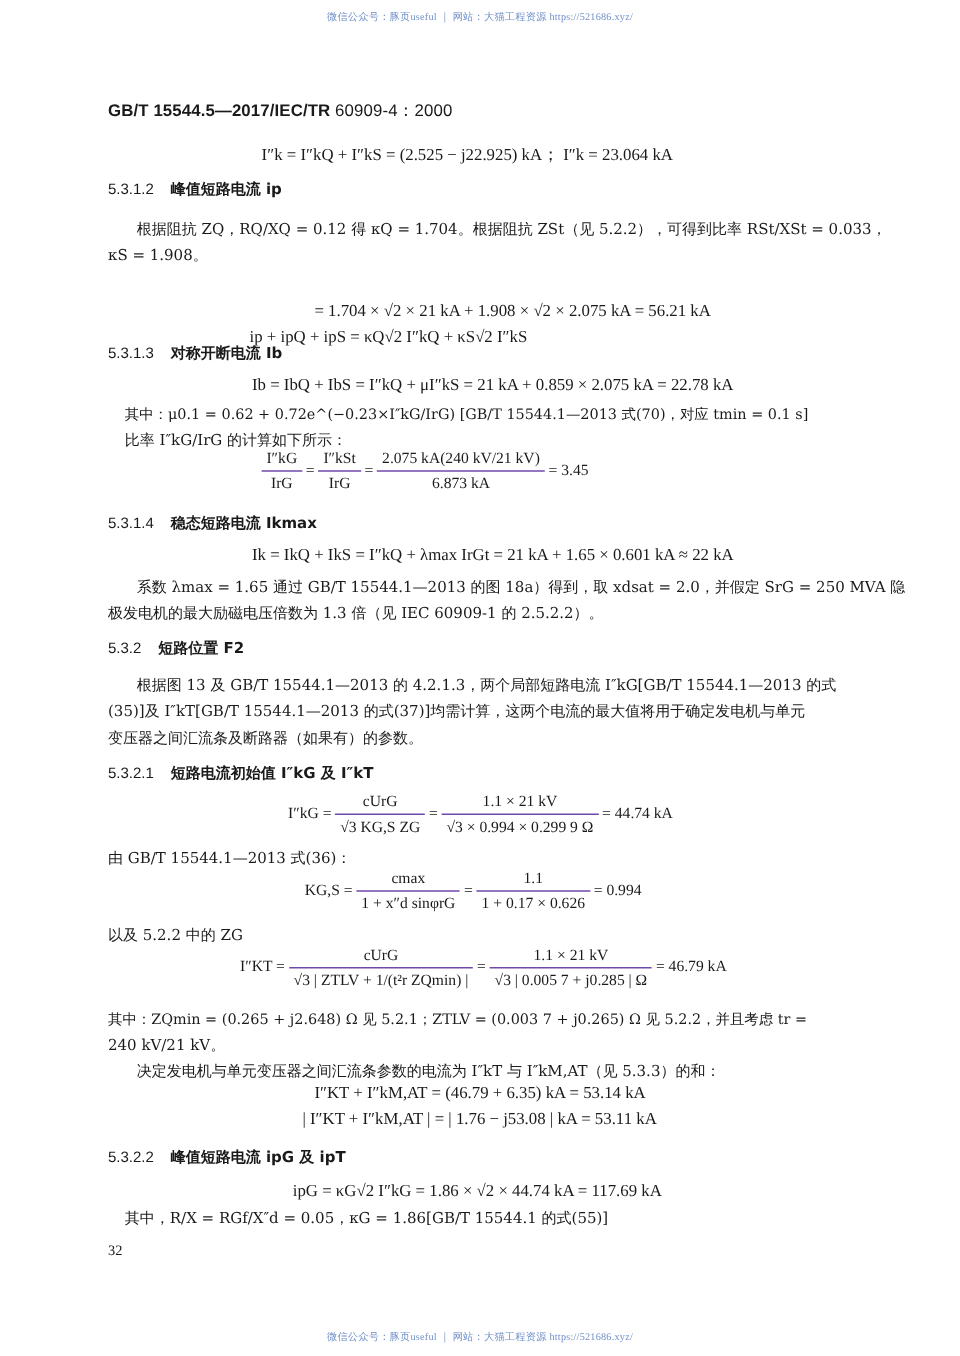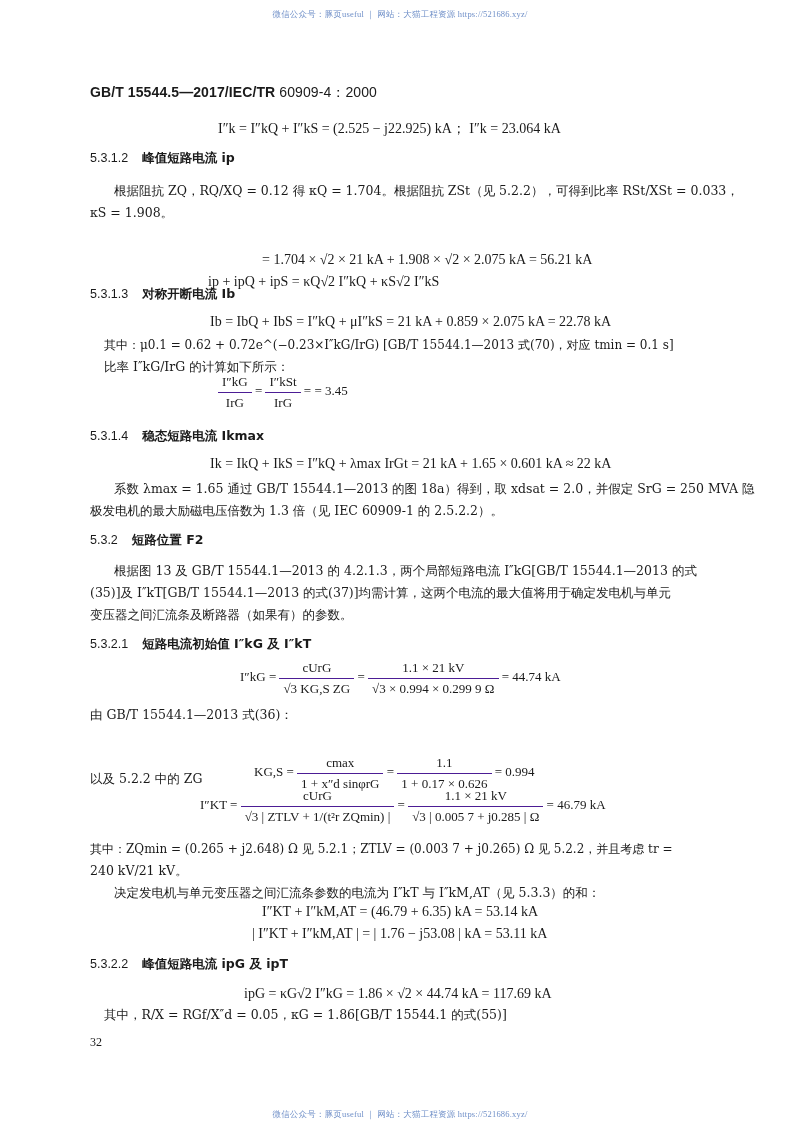--- a/index.html
+++ b/index.html
@@ -41,20 +41,21 @@
 
 <div class="h" style="top:286px;">
   <span class="num">5.3.1.3</span><span>对称开断电流 Ib</span>
 </div>
 <div class="eq" style="left:210px; top:314px;">Ib = IbQ + IbS = I″kQ + μI″kS = 21 kA + 0.859 × 2.075 kA = 22.78 kA</div>
 <div class="p" style="left:104px; top:334px; font-size:12px;">其中：μ0.1 = 0.62 + 0.72e^(−0.23×I″kG/IrG) [GB/T 15544.1—2013 式(70)，对应 tmin = 0.1 s]</div>
 <div class="p" style="left:104px; top:356px;">比率 I″kG/IrG 的计算如下所示：</div>
 <div class="eq" style="left:218px; top:374px; font-size:13px;">
   <span class="frac"><span class="num2">I″kG</span><span class="den">IrG</span></span> =
   <span class="frac"><span class="num2">I″kSt</span><span class="den">IrG</span></span> =
+  <span class="frac"><span class="num2">2.075 kA(240 kV/21 kV)</span><span class="den">6.873 kA</span></span>
   <span>= 3.45</span>
 </div>
 
 <div class="h" style="top:428px;">
   <span class="num">5.3.1.4</span><span>稳态短路电流 Ikmax</span>
 </div>
 <div class="eq" style="left:210px; top:456px;">Ik = IkQ + IkS = I″kQ + λmax IrGt = 21 kA + 1.65 × 0.601 kA ≈ 22 kA</div>
 <div class="p" style="left:114px; top:478px;">系数 λmax = 1.65 通过 GB/T 15544.1—2013 的图 18a）得到，取 xdsat = 2.0，并假定 SrG = 250 MVA 隐</div>
 <div class="p" style="left:90px; top:500px;">极发电机的最大励磁电压倍数为 1.3 倍（见 IEC 60909-1 的 2.5.2.2）。</div>
 
@@ -68,21 +69,21 @@
 <div class="h" style="top:636px;">
   <span class="num">5.3.2.1</span><span>短路电流初始值 I″kG 及 I″kT</span>
 </div>
 <div class="eq" style="left:240px; top:660px; font-size:13px;">
   <span>I″kG =</span>
   <span class="frac"><span class="num2">cUrG</span><span class="den">√3 KG,S ZG</span></span> =
   <span class="frac"><span class="num2">1.1 × 21 kV</span><span class="den">√3 × 0.994 × 0.299 9 Ω</span></span>
   <span>= 44.74 kA</span>
 </div>
 <div class="p" style="left:90px; top:704px;">由 GB/T 15544.1—2013 式(36)：</div>
-<div class="eq" style="left:254px; top:724px; font-size:13px;margin-top:31px;">
+<div class="eq" style="left:254px; top:724px; font-size:13px;">
   <span>KG,S =</span>
   <span class="frac"><span class="num2">cmax</span><span class="den">1 + x″d sinφrG</span></span> =
   <span class="frac"><span class="num2">1.1</span><span class="den">1 + 0.17 × 0.626</span></span>
   <span>= 0.994</span>
 </div>
 <div class="p" style="left:90px; top:768px;">以及 5.2.2 中的 ZG</div>
 <div class="eq" style="left:200px; top:788px; font-size:13px;">
   <span>I″KT =</span>
   <span class="frac"><span class="num2">cUrG</span><span class="den">√3 | ZTLV + 1/(t²r ZQmin) |</span></span> =
   <span class="frac"><span class="num2">1.1 × 21 kV</span><span class="den">√3 | 0.005 7 + j0.285 | Ω</span></span>

